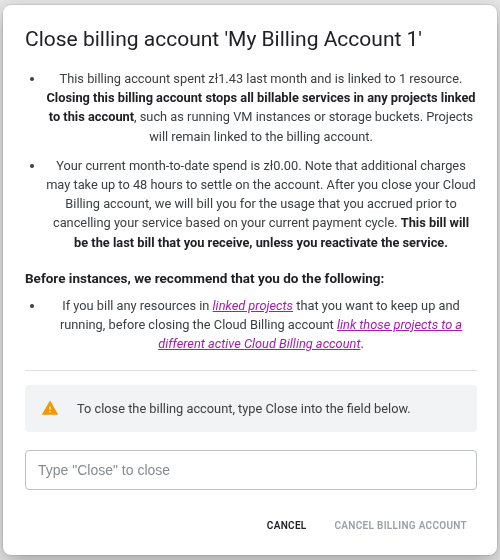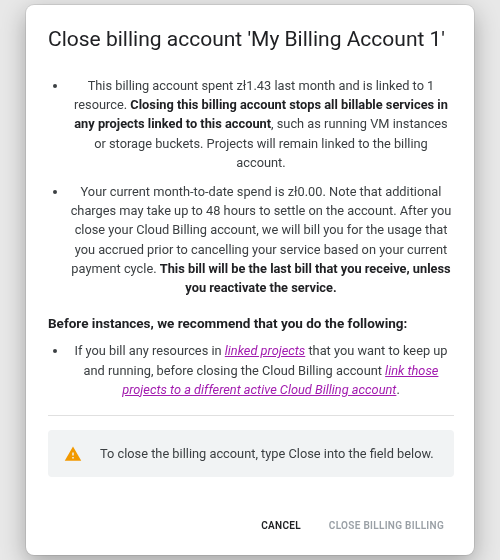--- a/index.html
+++ b/index.html
@@ -7,29 +7,28 @@
     width: 500px;
     height: 560px;
     font-family: Roboto, "Helvetica Neue", Arial, sans-serif;
     background: #e8e8e8;
     display: flex;
     align-items: center;
     justify-content: center;
     overflow: hidden;
   }
   .dialog {
-    width: 448px;
+    width: 494px;
     height: 550px;
     background: #fff;
     border-radius: 8px;
     box-shadow: 0 8px 24px rgba(0,0,0,0.3), 0 0 0 1px rgba(0,0,0,0.08);
     display: flex;
     flex-direction: column;
     padding: 22px 20px 10px 22px;
-    gap: 7px;
   }
   .dialog-title {
     font-size: 21px;
     font-weight: 400;
     color: #202124;
     margin-bottom: 18px;
   }
   .content {
     flex: 1;
     overflow: auto;
@@ -59,21 +58,21 @@
   hr.div {
     border: none;
     border-top: 1px solid #e0e0e0;
     margin: 4px 0 14px 0;
   }
   .alert {
     background: #f1f3f4;
     border-radius: 4px;
     padding: 14px 16px;
     display: flex;
-    align-items: flex-end;
+    align-items: center;
     gap: 18px;
     margin-bottom: 18px;
   }
   .alert-text {
     font-size: 12.8px;
     color: #3c4043;
   }
   .input-wrap {
     border: 1px solid #bdc1c6;
     border-radius: 4px;
@@ -147,16 +146,16 @@
     </div>
 
     <div class="input-wrap">
       <input type="text" placeholder="Type &quot;Close&quot; to close" style="">
     </div>
 
   </div>
 
   <div class="actions">
     <button class="btn btn-cancel">CANCEL</button>
-    <button class="btn btn-confirm">CLOSE BILLING BILLING</button>
+    <button class="btn btn-confirm">CANCEL BILLING ACCOUNT</button>
   </div>
 
 </div>
 
 </body></html>

